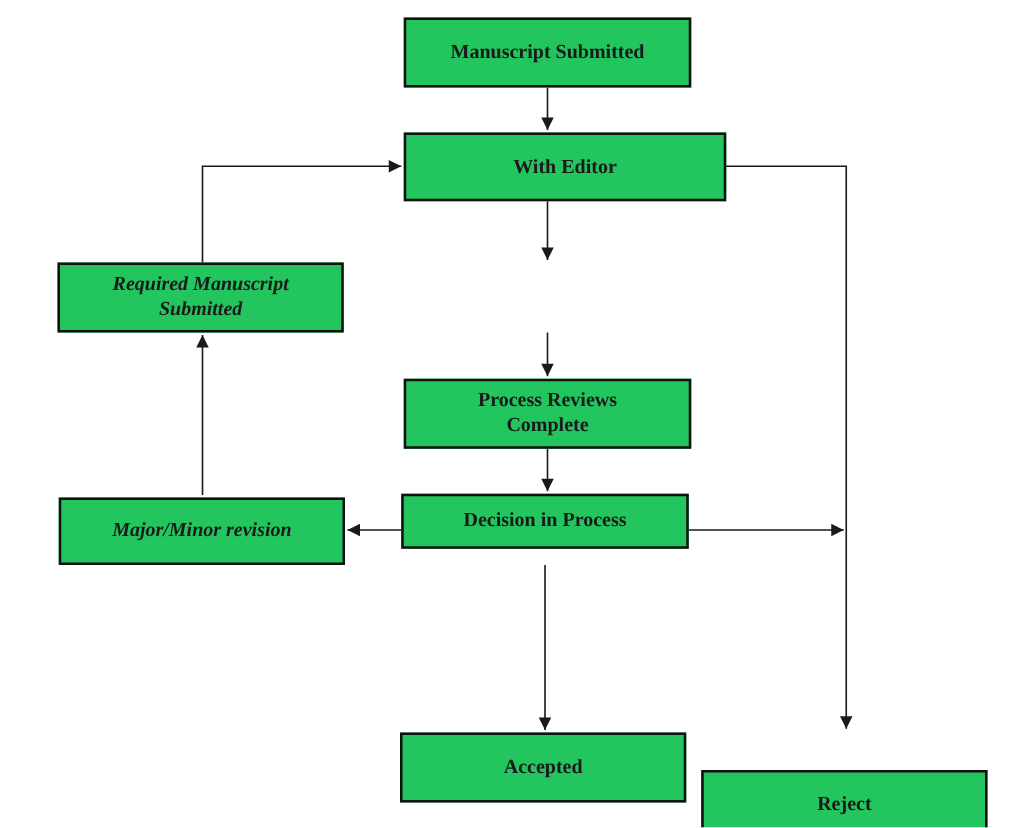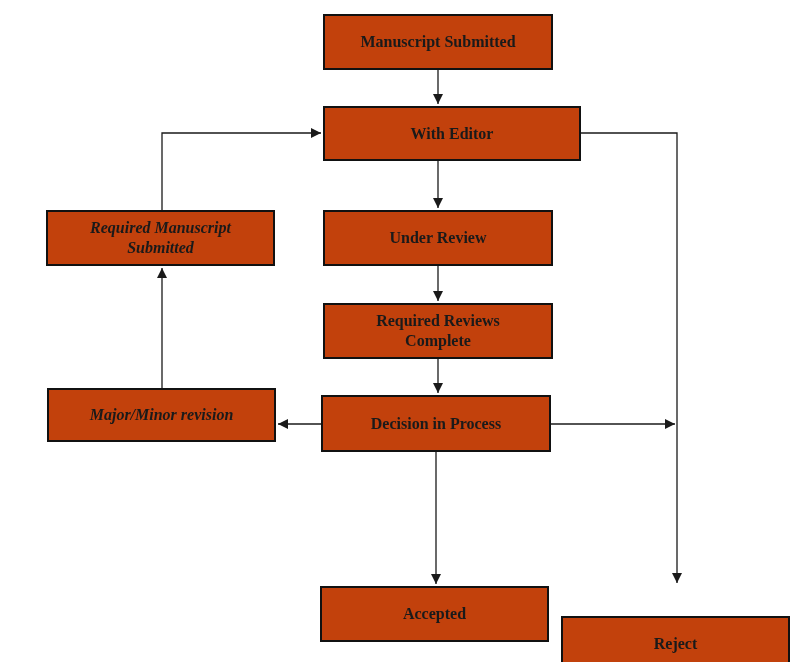--- a/index.html
+++ b/index.html
@@ -7,21 +7,21 @@
     position:relative;
     width:809px;height:662px;
     background:#ffffff;
     font-family:"Liberation Serif","DejaVu Serif",serif;
     overflow:hidden;
   }
   .node{
     position:absolute;
     box-sizing:border-box;
     border:2px solid #111111;
-    background:#c2410c;
+    background:#22c55e;
     display:flex;
     align-items:center;
     justify-content:center;
     text-align:center;
   }
   .node .label{
     font-weight:bold;
     font-size:16px;
     line-height:1.25;
     color:#1a1a1a;
@@ -65,37 +65,34 @@
   </svg>
 
   <div class="node" style="left:323px;top:14px;width:230px;height:56px">
     <span class="label">Manuscript Submitted</span>
   </div>
 
   <div class="node" style="left:323px;top:106px;width:258px;height:55px">
     <span class="label">With Editor</span>
   </div>
 
-  <div class="node" style="left:323px;top:210px;width:230px;height:56px">
-    <span class="label">Under Review</span>
+
+  <div class="node" style="left:323px;top:303px;width:230px;height:56px">
+    <span class="label wrap-narrow">Process Reviews Complete</span>
   </div>
 
-  <div class="node" style="left:323px;top:303px;width:230px;height:56px">
-    <span class="label wrap-narrow">Required Reviews Complete</span>
-  </div>
-
-  <div class="node" style="left:321px;top:395px;width:230px;height:57px">
+  <div class="node" style="left:321px;top:395px;width:230px;height:44px">
     <span class="label">Decision in Process</span>
   </div>
 
   <div class="node italic" style="left:46px;top:210px;width:229px;height:56px">
     <span class="label wrap-mid">Required Manuscript Submitted</span>
   </div>
 
-  <div class="node italic" style="left:47px;top:388px;width:229px;height:54px">
+  <div class="node italic" style="left:47px;top:398px;width:229px;height:54px">
     <span class="label">Major/Minor revision</span>
   </div>
 
   <div class="node" style="left:320px;top:586px;width:229px;height:56px">
     <span class="label">Accepted</span>
   </div>
 
   <div class="node" style="left:561px;top:616px;width:229px;height:55px">
     <span class="label">Reject</span>
   </div>

